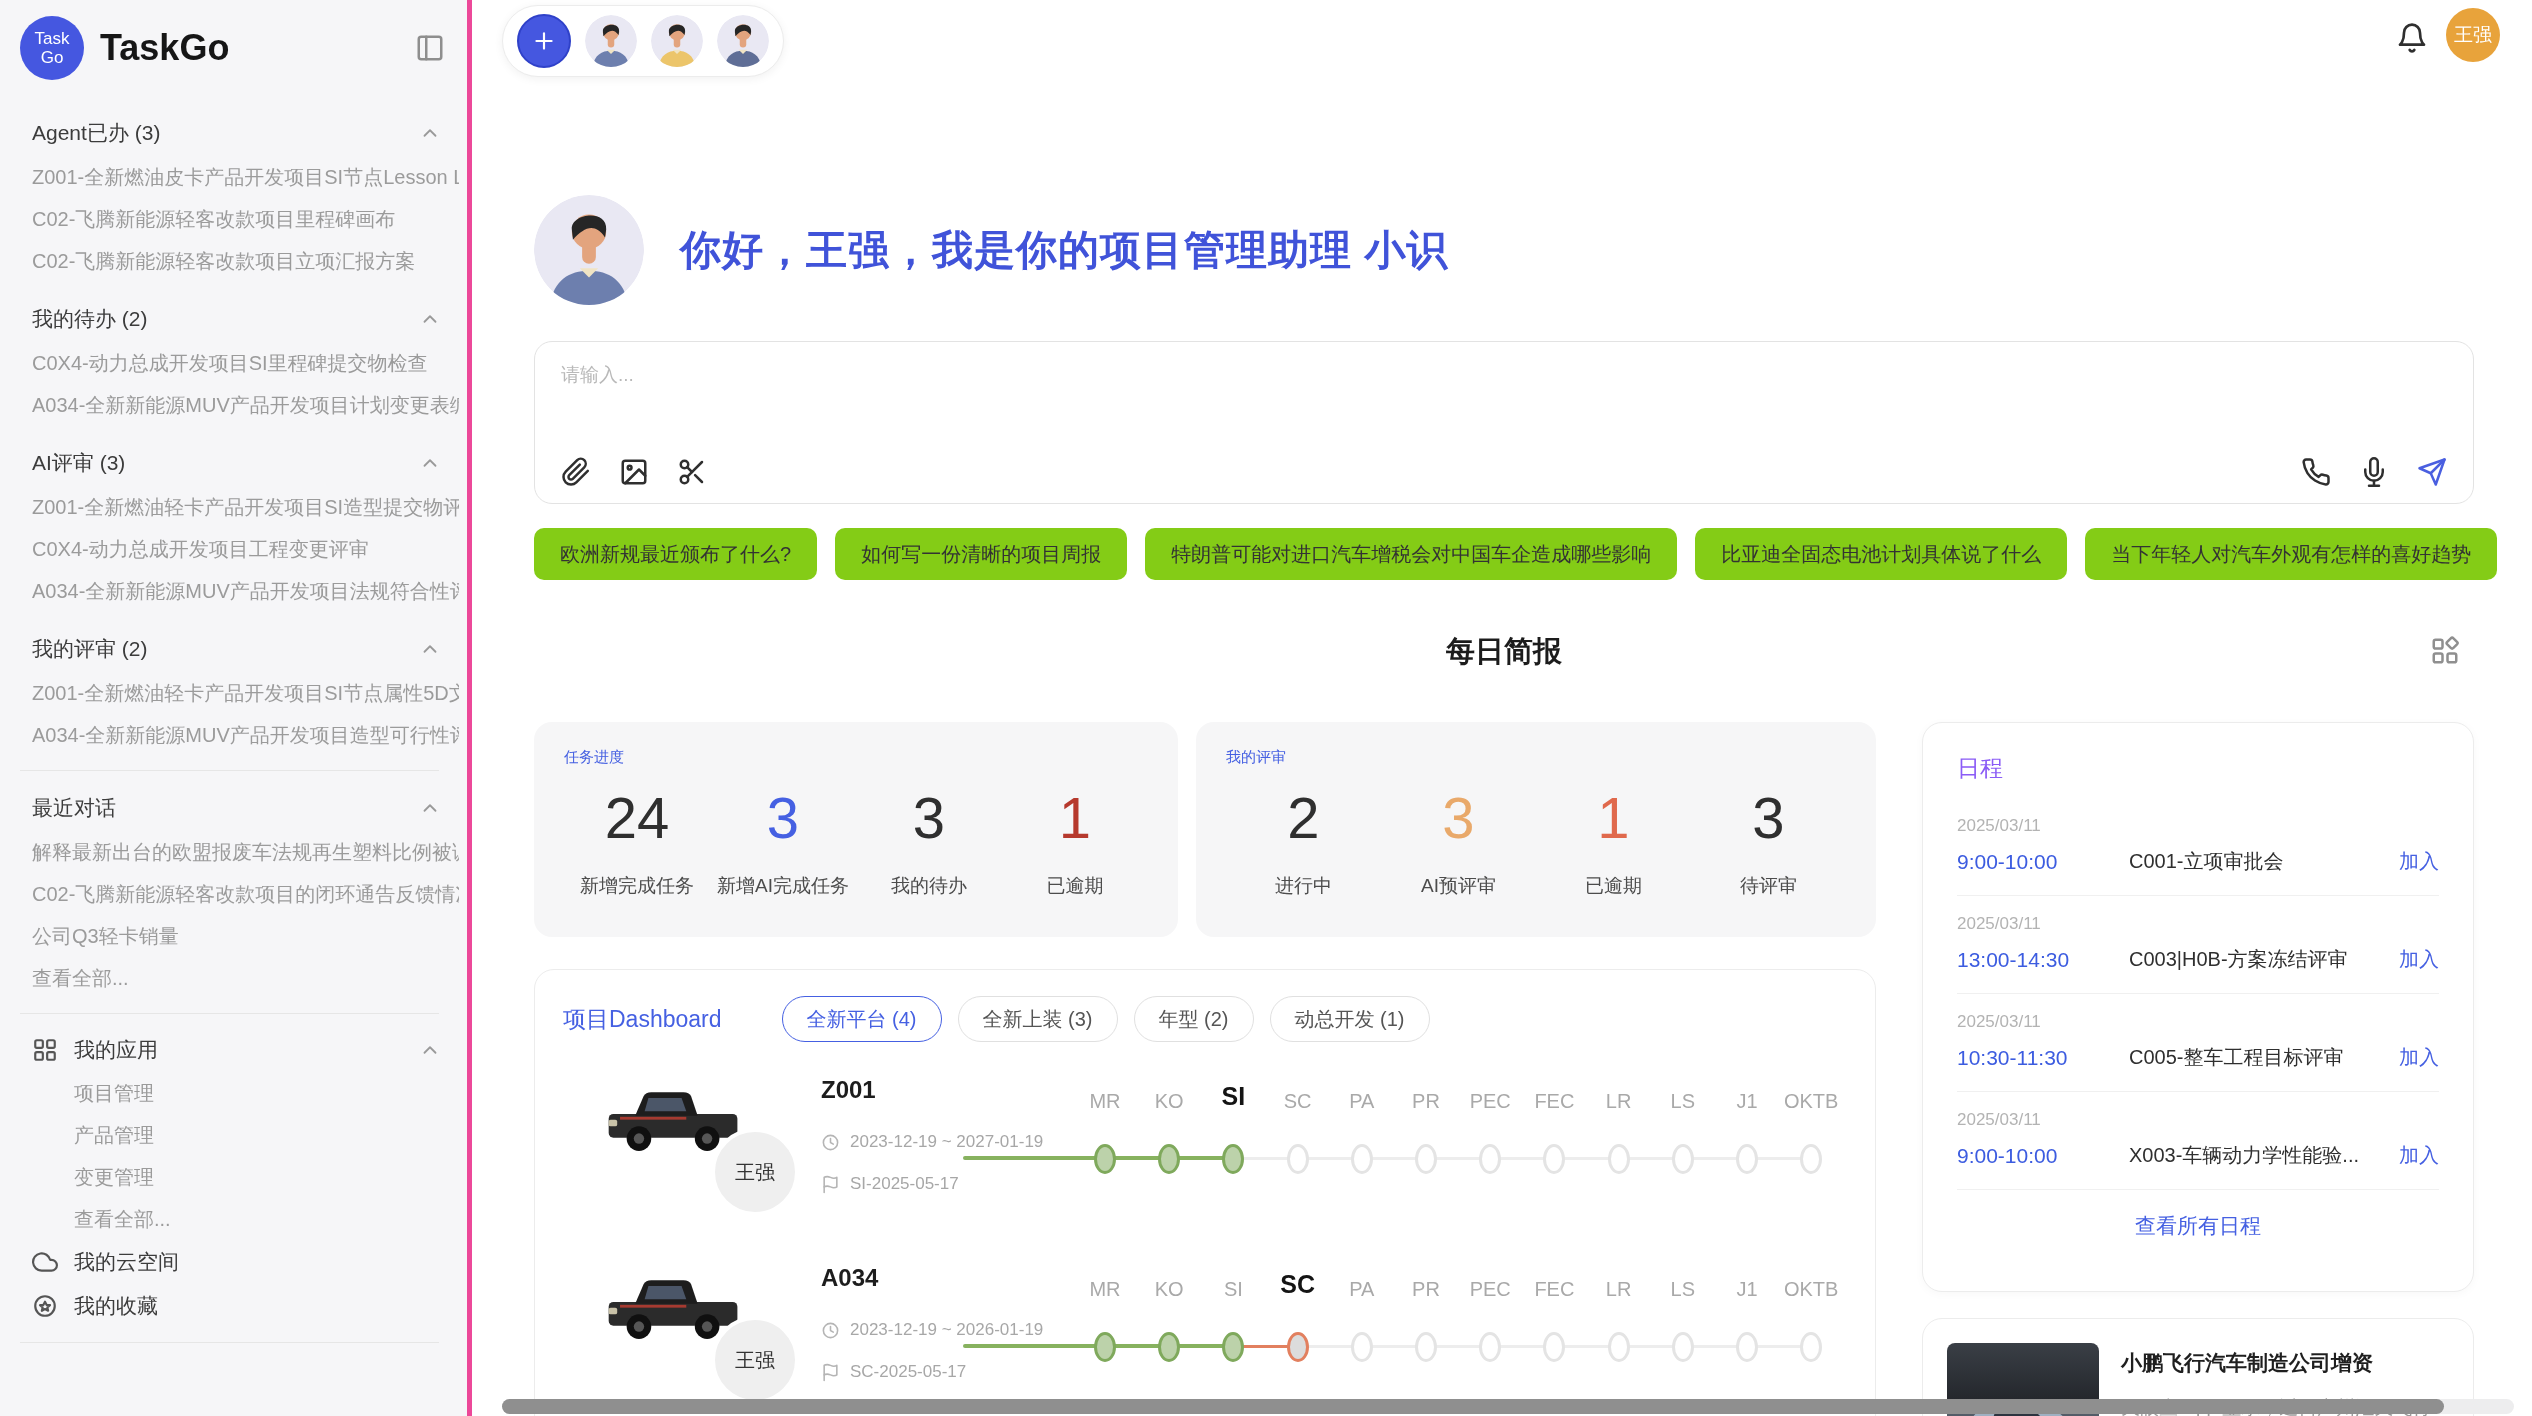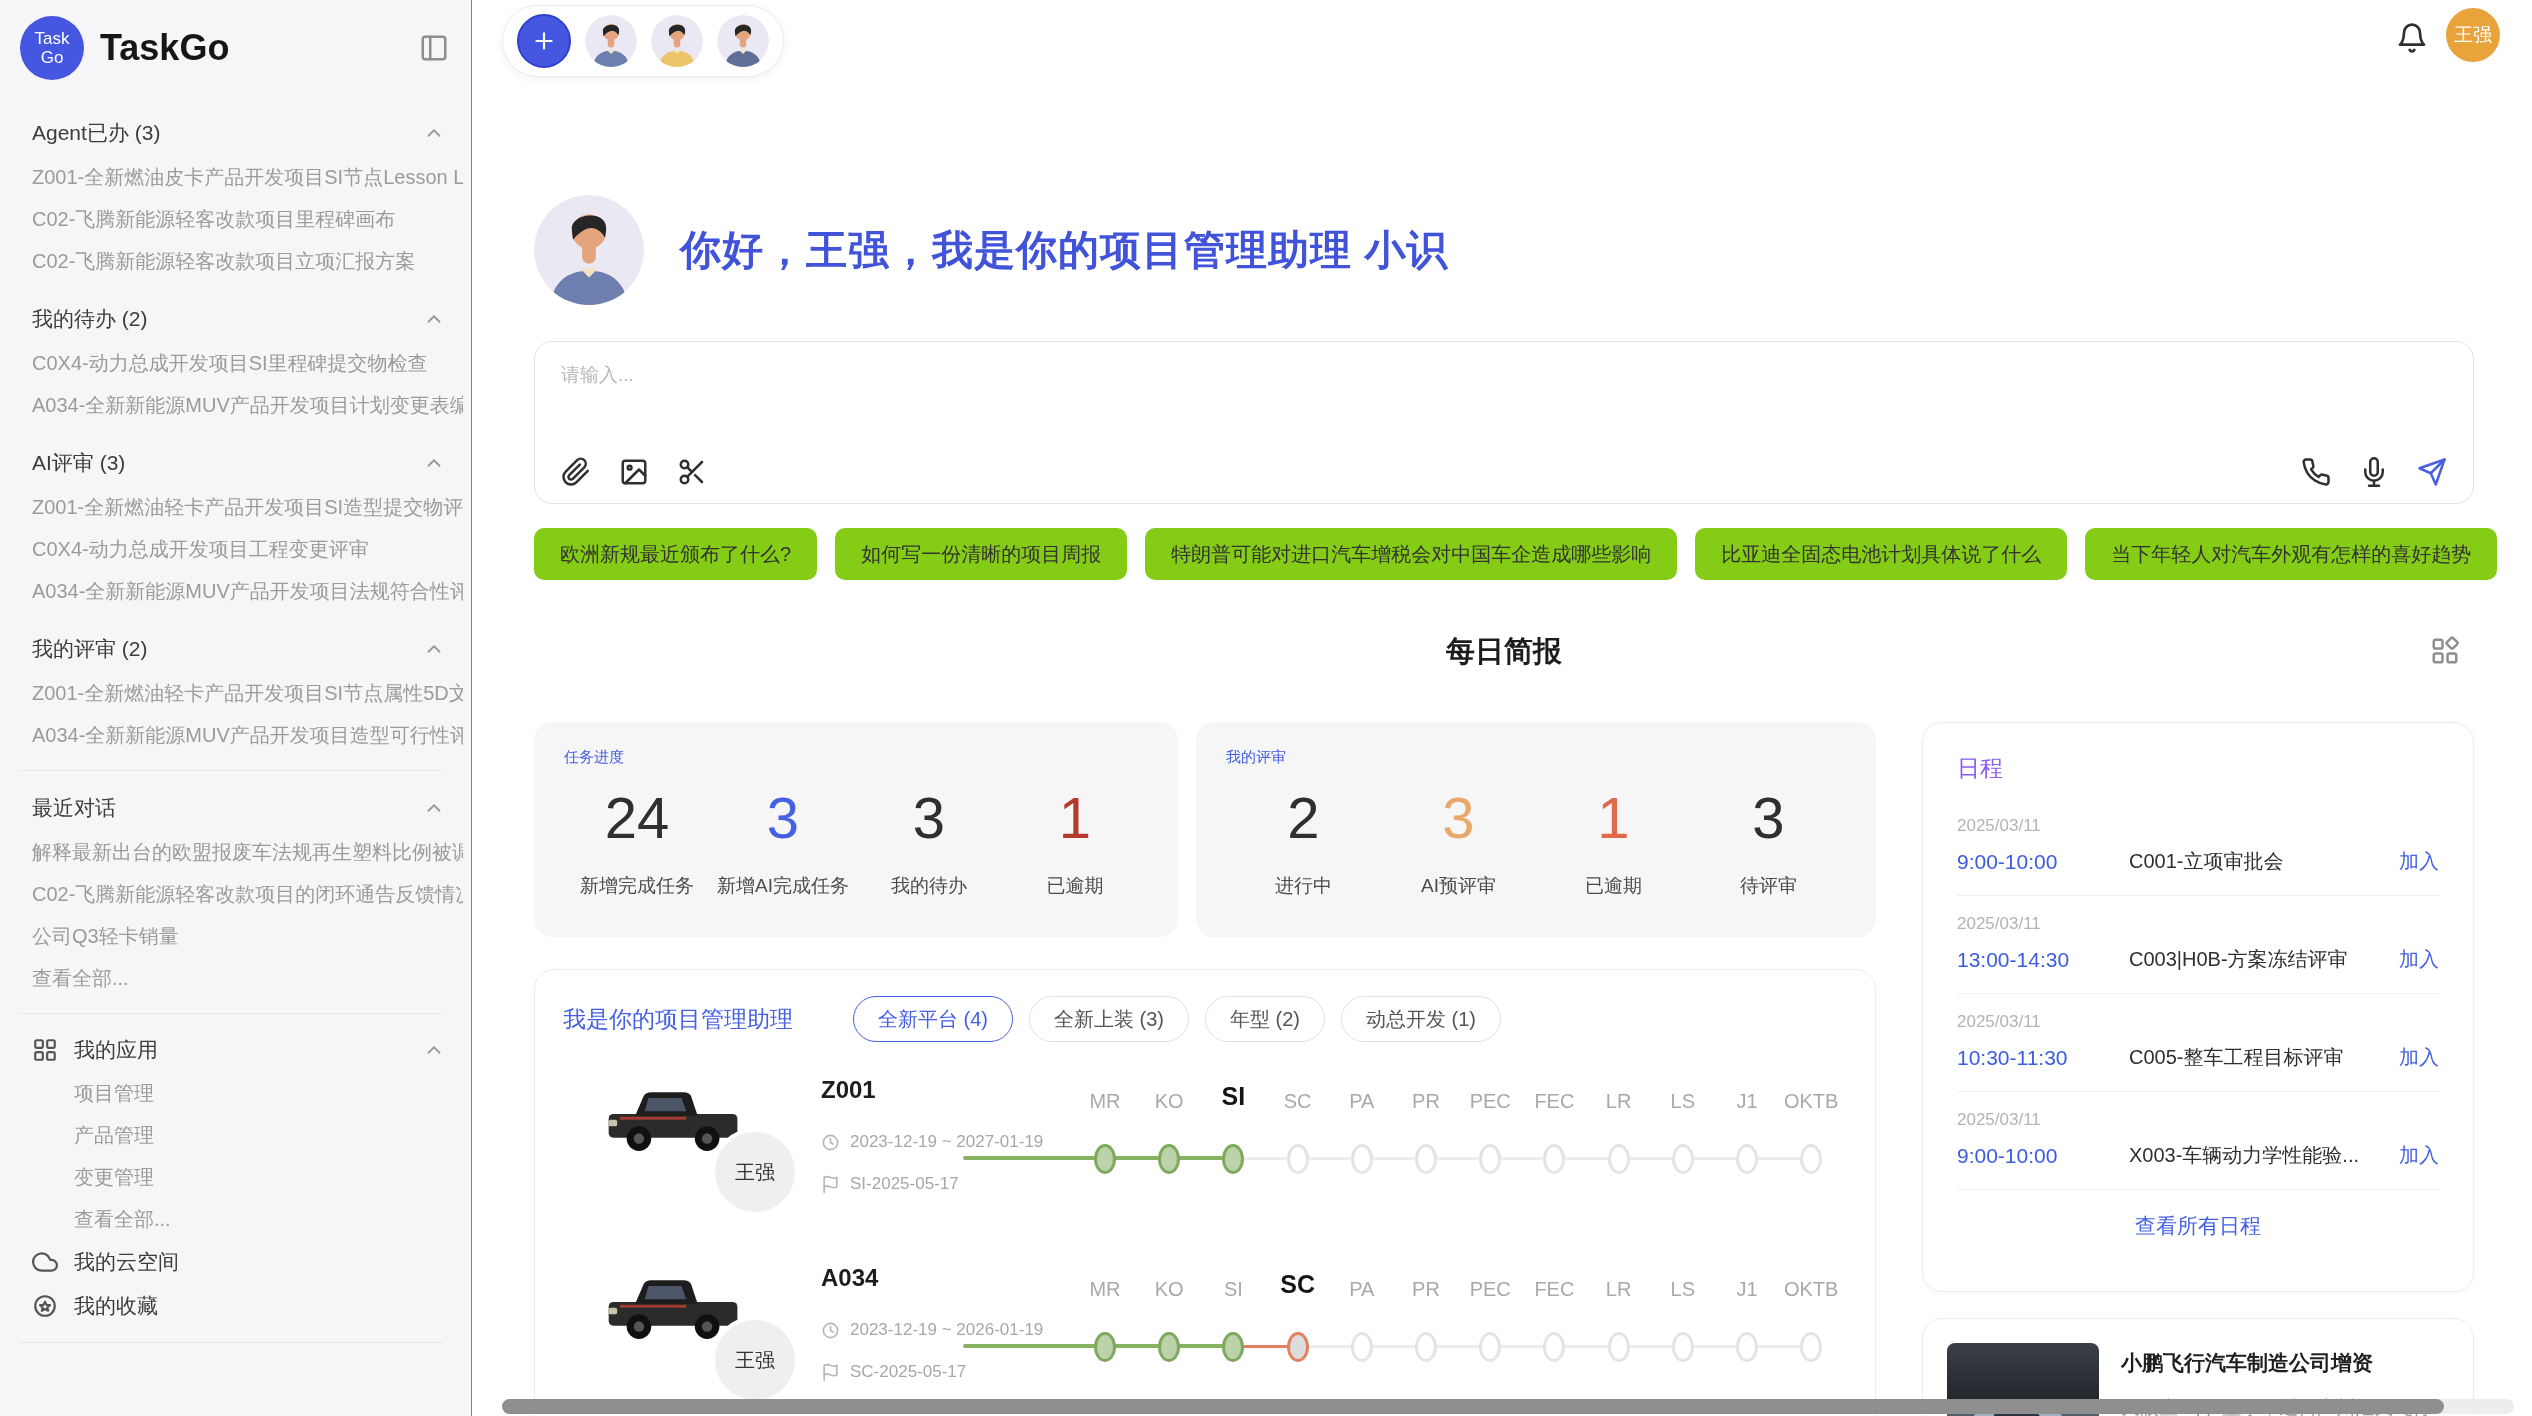--- a/index.html
+++ b/index.html
@@ -5,21 +5,21 @@
   * { margin:0; padding:0; box-sizing:border-box; }
   html,body { width:2532px; height:1416px; overflow:hidden; }
   body { font-family:"Liberation Sans","DejaVu Sans",sans-serif; background:#fff; color:#2b2b2b; }
   .app { width:2532px; height:1416px; display:flex; overflow:hidden; }
 
   
   .ic { display:inline-flex; align-items:center; justify-content:center; flex:0 0 auto; }
   .ic svg { width:100%; height:100%; stroke:currentColor; fill:none; stroke-width:2; stroke-linecap:round; stroke-linejoin:round; }
 
   
-  .sidebar { width:472px; height:100%; background:#f6f6f8; border-right:1px solid #ec4899; overflow:hidden; flex:0 0 472px; }
+  .sidebar { width:472px; height:100%; background:#f6f6f8; border-right:5px solid #ec4899; overflow:hidden; flex:0 0 472px; }
   .sb-head { display:flex; align-items:center; padding:16px 22px 10px 20px; }
   .logo { width:64px; height:64px; border-radius:50%; background:#4557e0; color:#fff; display:flex; flex-direction:column; align-items:center; justify-content:center; font-size:17px; line-height:19px; font-weight:500; }
   .sb-title { font-size:36px; font-weight:700; color:#161616; margin-left:16px; flex:1; }
   .panel-ic { width:30px; height:30px; color:#8e8e8e; cursor:pointer; }
   .newchat { margin:8px 12px 6px 14px; height:48px; border:1px solid #dfe2f0; background:#fff; border-radius:10px; display:flex; align-items:center; padding:0 18px; color:#4152c8; font-size:22px; font-weight:500; box-shadow:0 1px 3px rgba(80,90,180,.07); cursor:pointer; }
   .newchat .ic { width:22px; height:22px; margin-right:12px; }
   .sb-body { padding:6px 8px 0 32px; }
   .sec-head { height:46px; margin-top:14px; display:flex; align-items:center; font-size:21px; color:#3c3c3c; font-weight:500; padding-right:18px; }
   .sec-head .ic { width:22px; height:22px; color:#9a9a9a; margin-left:auto; cursor:pointer; }
   .sb-item { height:42px; line-height:42px; font-size:20px; color:#9b9b9b; white-space:nowrap; overflow:hidden; cursor:pointer; }
@@ -396,21 +396,21 @@
       <div class="stat-col">
         <div class="stat-val" style="color:#2f2f2f">3</div>
         <div class="stat-lab">待评审</div>
       </div>
     </div>
   </div>
         </div>
 
       <div class="dash-card">
         <div class="dash-head">
-          <div class="dash-title">我是你的项目管理助理</div>
+          <div class="dash-title">项目Dashboard</div>
           <div id="filters" style="display:flex">
               <div class="filter active">全新平台 (4)</div>
               <div class="filter">全新上装 (3)</div>
               <div class="filter">年型 (2)</div>
               <div class="filter">动总开发 (1)</div>
             </div>
         </div>
         <div id="proj-rows">
             <div class="proj-row">
       <div class="truck"><svg viewBox="0 0 150 90">

